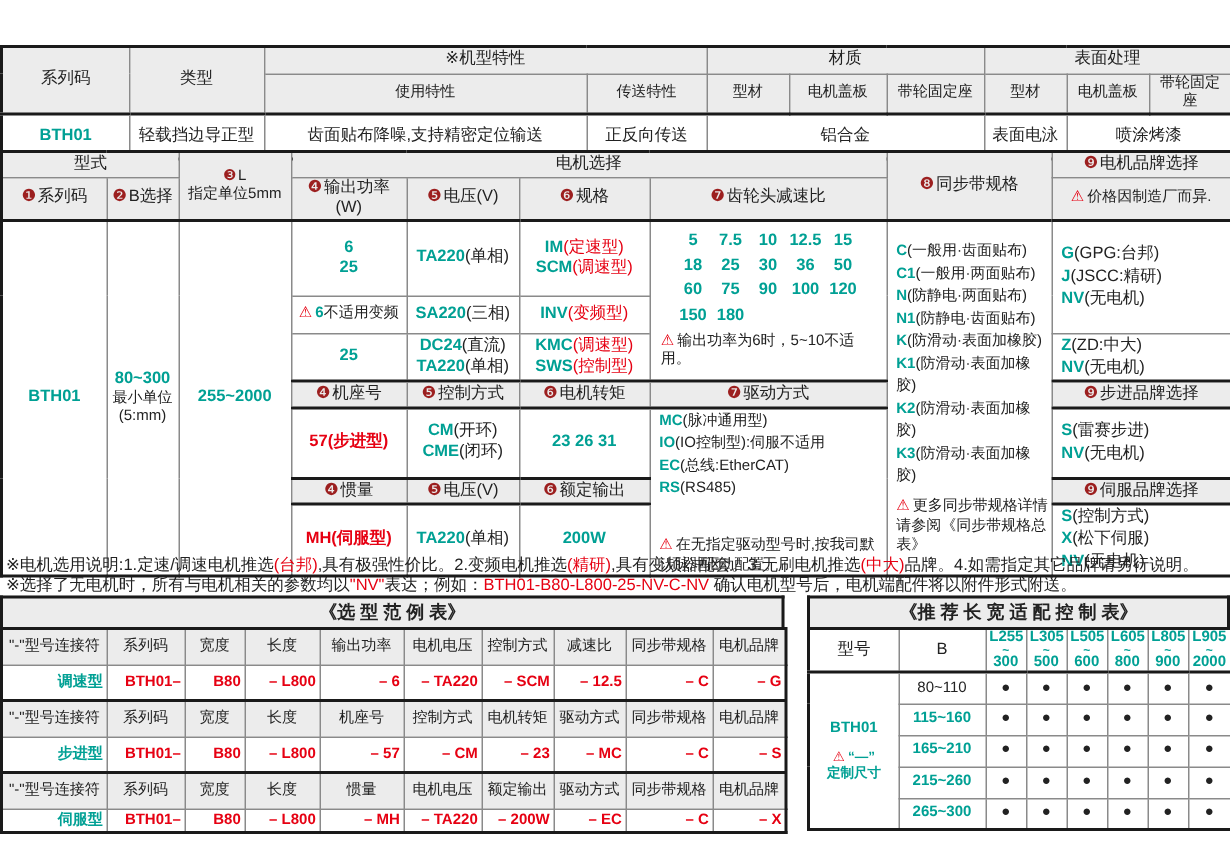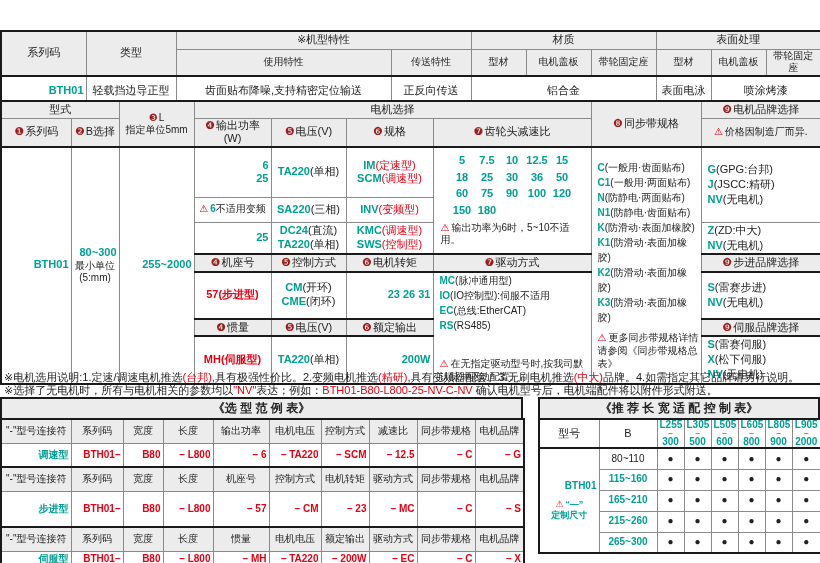--- a/index.html
+++ b/index.html
@@ -3,21 +3,21 @@
 <meta charset="utf-8">
 <style>
   html,body{margin:0;padding:0;background:#fff;}
   .page{position:relative;width:820px;height:563px;background:#fff;overflow:hidden;
         font-family:"Liberation Sans","DejaVu Sans",sans-serif;color:#222;}
   table{border-collapse:collapse;table-layout:fixed;}
   td,th{border:1px solid #8a8a8a;padding:0 2px;text-align:center;vertical-align:middle;
         font-weight:normal;overflow:hidden;font-size:11px;line-height:1.25;}
   .outer{border:2px solid #1a1a1a;}
   th{background:#ececec;}
-  .tl{color:#00a094;font-weight:bold;text-align:right;}
+  .tl{color:#00a094;font-weight:bold;}
   .rd{color:#e60012;}
   .rdb{color:#e60012;font-weight:bold;}
   .mk{color:#9c1f1f;font-weight:normal;margin-right:1px;}
   .wi{color:#e60012;font-weight:bold;margin-right:2px;}
   .sm{font-size:10px;}
   .xs{font-size:9px;}
   .notice{position:absolute;left:6px;top:7px;font-size:12px;white-space:nowrap;}
   .t-top{position:absolute;left:0;top:30px;width:820px;}
   .t-main{position:absolute;left:0;top:100px;width:820px;}
   .notes{position:absolute;left:4px;top:371px;font-size:11px;line-height:12.5px;white-space:nowrap;}
@@ -238,21 +238,21 @@
       <th><span class="mk">❹</span><span>惯量</span></th>
       <th><span class="mk">❺</span><span>电压(V)</span></th>
       <th><span class="mk">❻</span><span>额定输出</span></th>
       <th><span class="mk">❾</span><span>伺服品牌选择</span></th>
     </tr>
     <tr style="height:46px">
       <td class="rdb">MH(伺服型)</td>
       <td><b class="tl">TA220</b><span>(单相)</span></td>
       <td class="tl">200W</td>
       <td class="list">
-        <div><b class="tl">S</b><span>(雷赛伺服)</span></div>
+        <div><b class="tl">S</b><span>(控制方式)</span></div>
         <div><b class="tl">X</b><span>(松下伺服)</span></div>
         <div><b class="tl">NV</b><span>(无电机)</span></div>
       </td>
     </tr>
   </tbody>
     </table>
 
   <div class="notes">
     <div><span>※电机选用说明:1.定速/调速电机推选</span><span class="rd">(台邦)</span><span>,具有极强性价比。2.变频电机推选</span><span class="rd">(精研)</span><span>,具有变频器配套。3.无刷电机推选</span><span class="rd">(中大)</span><span>品牌。4.如需指定其它品牌请另行说明。</span></div>
     <div><span>※选择了无电机时，所有与电机相关的参数均以</span><span class="rd">"NV"</span><span>表达；例如：</span><span class="rd">BTH01-B80-L800-25-NV-C-NV</span><span> 确认电机型号后，电机端配件将以附件形式附送。</span></div>
@@ -303,21 +303,21 @@
             <td>系列码</td>
             <td>宽度</td>
             <td>长度</td>
             <td>机座号</td>
             <td>控制方式</td>
             <td>电机转矩</td>
             <td>驱动方式</td>
             <td>同步带规格</td>
             <td>电机品牌</td>
       </tr>
-      <tr class="exv" style="height:36px">
+      <tr class="exv" style="height:24px">
         <td>步进型</td>
             <td>BTH01–</td>
             <td>B80</td>
             <td>– L800</td>
             <td>– 57</td>
             <td>– CM</td>
             <td>– 23</td>
             <td>– MC</td>
             <td>– C</td>
             <td>– S</td>

